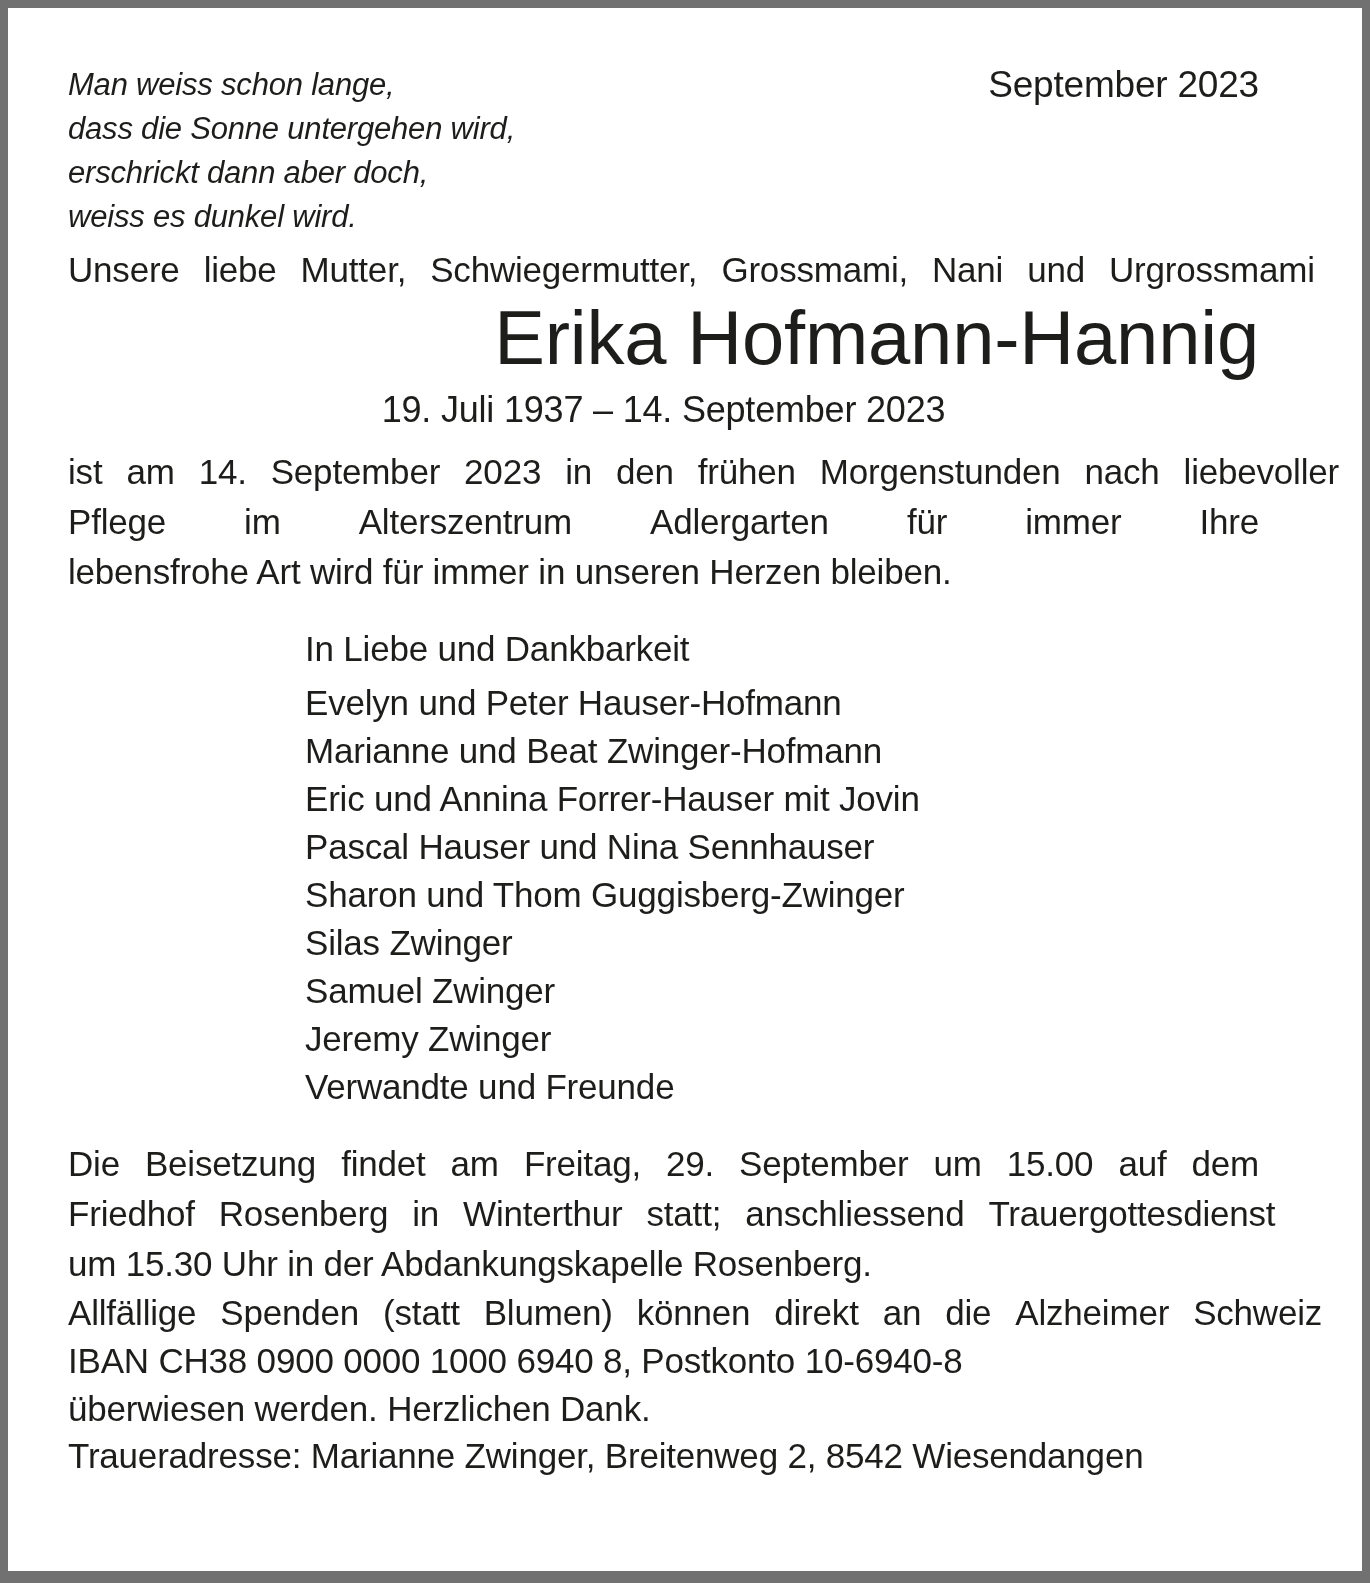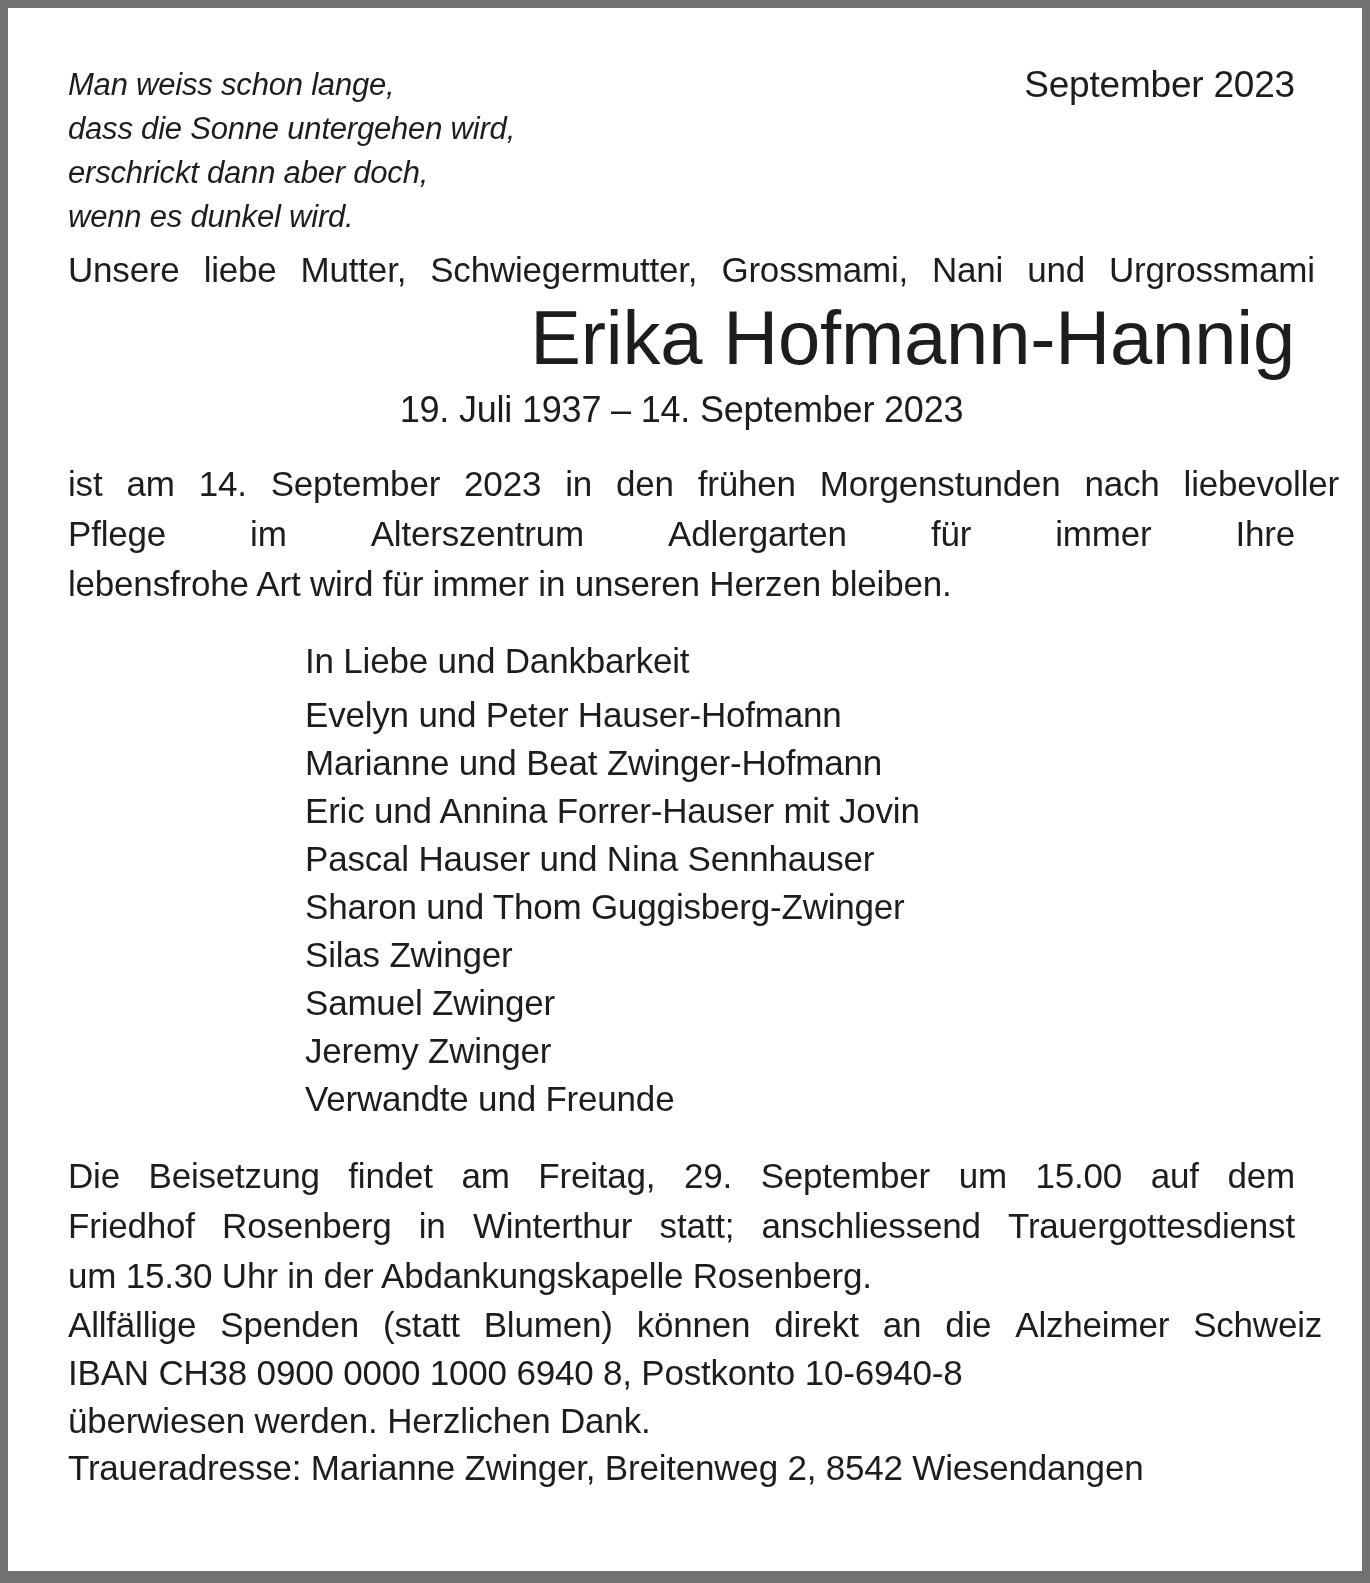--- a/index.html
+++ b/index.html
@@ -7,21 +7,21 @@
   .page {
     position: relative;
     width: 1370px;
     height: 1583px;
     box-sizing: border-box;
     border: 8px solid var(--frame-color, #717171);
     border-bottom-width: 12px;
     background: var(--bg-color, #ffffff);
     color: var(--text-color, #1d1d1b);
     font-family: "Liberation Sans", "DejaVu Sans", sans-serif;
-    padding: 55px 67px 30px 60px;
+    padding: 55px 103px 30px 60px;
     overflow: hidden;
     letter-spacing: -0.2px;
   }
 
   .header-row {
     display: flex;
     justify-content: space-between;
     align-items: flex-start;
   }
 
@@ -51,21 +51,21 @@
   }
 
   .life-dates {
     margin-top: 4px;
     font-size: 36px;
     line-height: 46px;
     text-align: center;
   }
 
   .obituary {
-    margin-top: 26px;
+    margin-top: 14px;
     font-size: 35px;
     line-height: 50px;
   }
 
   .condolence-lead {
     margin-top: 28px;
     margin-left: 237px;
     font-size: 35px;
     line-height: 48px;
   }
@@ -105,21 +105,21 @@
 </head>
 <body>
 
 <div class="page" style="--frame-color: #717171; --text-color: #1d1d1b; --bg-color: #ffffff;">
 
   <div class="header-row">
     <div class="poem">
         <div class="line">Man weiss schon lange,</div>
         <div class="line">dass die Sonne untergehen wird,</div>
         <div class="line">erschrickt dann aber doch,</div>
-        <div class="line">wenn es dunkel wird.</div>
+        <div class="line">weiss es dunkel wird.</div>
       </div>
     <div class="issue-date">September 2023</div>
   </div>
 
   <div class="intro">
       <div class="line stretch">
         <span>Unsere</span>
         <span>liebe</span>
         <span>Mutter,</span>
         <span>Schwiegermutter,</span>

